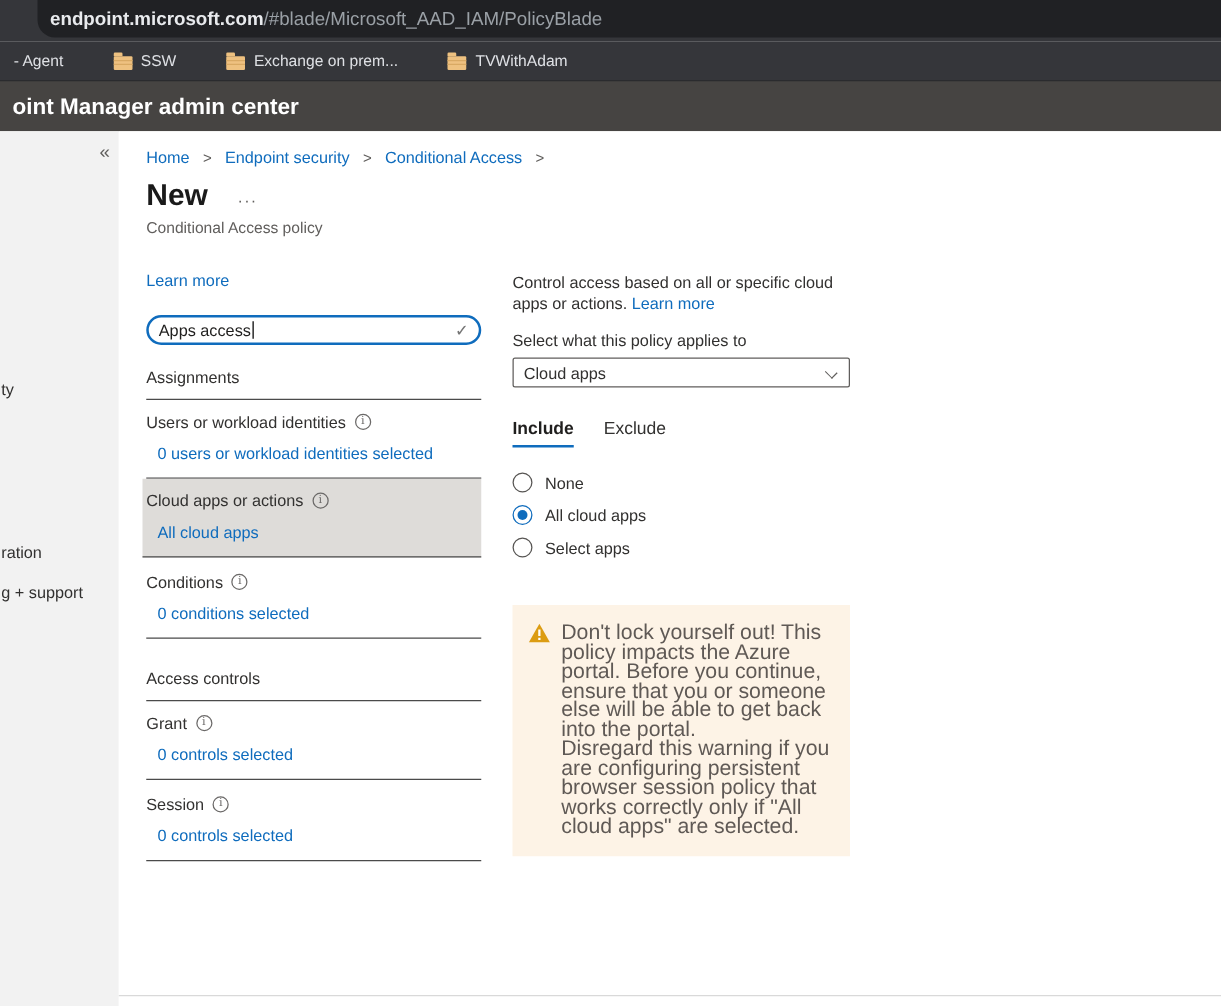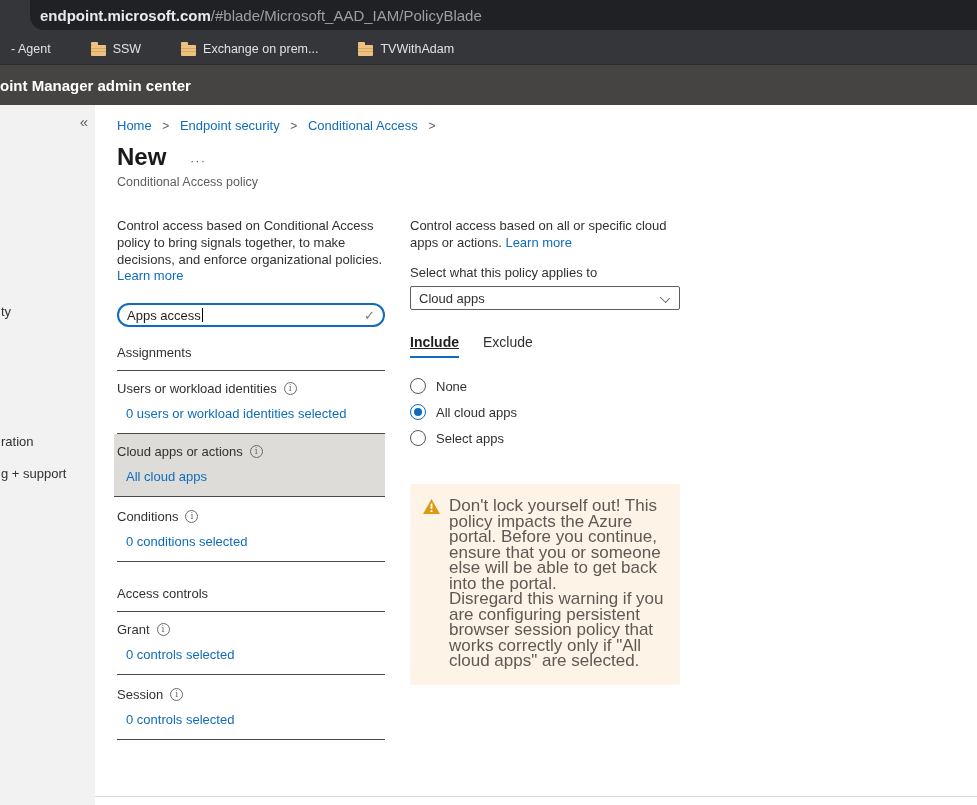--- a/index.html
+++ b/index.html
@@ -13,21 +13,21 @@
   .url-path { color:#9aa0a6; font-size:15px; }
 
   .bookmarks-bar { position:absolute; left:0; top:33px; width:977px; height:31px; background:#35363a; display:flex; align-items:center; color:#dfe1e5; font-size:12.5px; }
   .bm-item { display:flex; align-items:flex-end; gap:7px; margin-left:5px; padding:3px 6px; cursor:pointer; }
   .bm-item + .bm-item { margin-left:28px; }
   .folder-ic { width:15px; height:11px; background:#eec180; border-radius:1px; position:relative; display:inline-block; }
   .folder-ic::before { content:""; position:absolute; top:-3px; left:0; width:7px; height:3px; background:#eec180; border-radius:1px 1px 0 0; }
   .folder-ic::after { content:""; position:absolute; top:3px; left:0; right:0; height:1px; background:#d9a963; box-shadow:0 3px 0 #d9a963; }
 
   .emac-header { position:absolute; left:0; top:64px; width:977px; height:41px; background:#464442; border-top:1px solid #2a2b2e; display:flex; align-items:center; }
-  .emac-title { color:#ffffff; font-weight:bold; font-size:15px; margin-left:0; white-space:nowrap; }
+  .emac-title { color:#ffffff; font-weight:bold; font-size:18px; margin-left:10px; white-space:nowrap; }
 
   
   .sidebar { position:absolute; left:0; top:105px; width:95px; height:700px; background:#f2f2f2; }
   .collapse-chevron { position:absolute; top:8px; right:7px; font-size:15px; color:#5f5e5c; cursor:pointer; }
   .side-partial { position:absolute; left:1px; font-size:13px; color:#323130; white-space:nowrap; cursor:pointer; }
   .sp-0 { top:199px; } .sp-1 { top:329px; } .sp-2 { top:361px; }
 
   
   .main { position:absolute; left:95px; top:105px; width:882px; height:700px; background:#fff; }
   a, .link { color:#0f6cbd; text-decoration:none; cursor:pointer; }
@@ -64,21 +64,21 @@
   .sec-link { display:block; margin:10px 0 1px 9px; font-size:13px; }
 
   .select-label { margin-top:14px; font-size:13px; color:#323130; }
   .dropdown { margin-top:6px; height:24px; border:1px solid #605e5c; border-radius:2px; background:#fff; display:flex; align-items:center; padding:0 8px; cursor:pointer; position:relative; }
   .dd-value { font-size:13px; color:#323130; }
   .dd-chevron { position:absolute; right:10px; top:7px; width:8px; height:8px; }
   .dd-chevron::before { content:""; position:absolute; left:0; top:0; width:7px; height:7px; border-right:1px solid #605e5c; border-bottom:1px solid #605e5c; transform:rotate(45deg) scale(1,.8); }
 
   .tabs { margin-top:24px; display:flex; gap:24px; }
   .tab { font-size:14px; color:#323130; padding-bottom:6px; cursor:pointer; }
-  .tab.active { font-weight:bold; color:#201f1e; border-bottom:2px solid #0f6cbd;text-decoration:underline; }
+  .tab.active { font-weight:bold; color:#201f1e; border-bottom:2px solid #0f6cbd; }
 
   .radio-group { margin-top:18px; }
   .radio-row { display:flex; align-items:center; gap:10px; height:20px; margin-bottom:6px; cursor:pointer; }
   .radio-circle { width:16px; height:16px; border:1px solid #57555 3; border:1px solid #575553; border-radius:50%; background:#fff; flex:0 0 auto; position:relative; }
   .radio-row.selected .radio-circle { border-color:#0f6cbd; }
   .radio-row.selected .radio-circle::after { content:""; position:absolute; left:3px; top:3px; width:8px; height:8px; border-radius:50%; background:#0f6cbd; }
   .radio-label { font-size:13px; color:#323130; }
 
   .warning-box { margin-top:36px; background:#fdf3e6; padding:14px 12px 16px 13px; display:flex; gap:9px; }
   .warn-icon { flex:0 0 auto; margin-top:1px; }
@@ -135,21 +135,20 @@
     <span class="crumb-sep">&gt;</span>
     <span class="crumb">Conditional Access</span>
     <span class="crumb-sep">&gt;</span>
   </div>
 
   <div class="page-title">New</div>
   <div class="title-ellipsis">···</div>
   <div class="page-subtitle">Conditional Access policy</div>
 
   <div class="col-left">
-    <div class="desc">Control access based on Conditional Access policy to bring signals together, to make decisions, and enforce organizational policies.</div>
     <a class="learn-block">Learn more</a>
 
     <div class="name-group">
       <div class="text-input">
         <span class="input-text">Apps access</span>
           <span class="caret"></span>
         <span class="input-check">✓</span>
       </div>
     </div>
 

